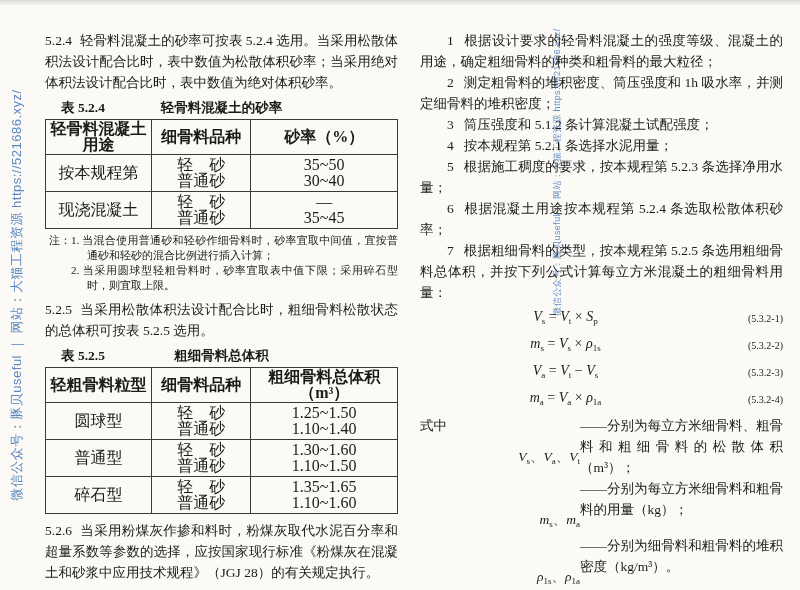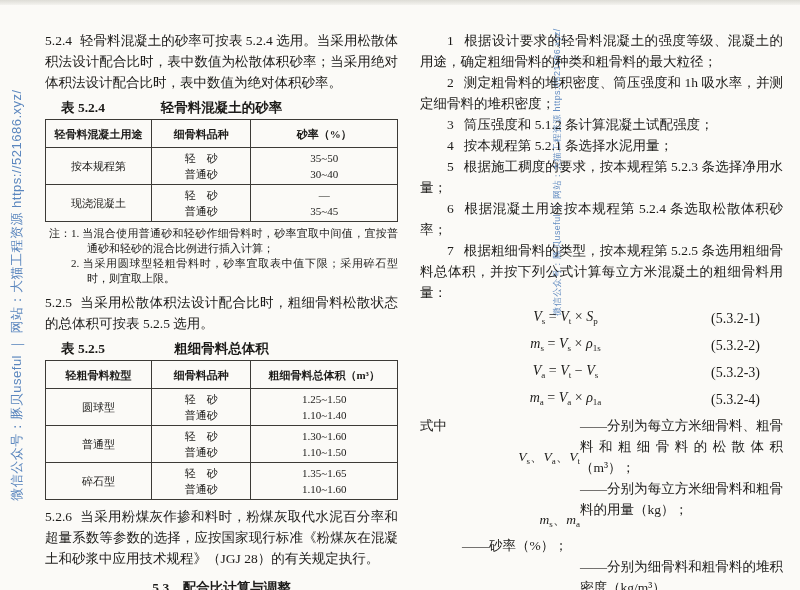--- a/index.html
+++ b/index.html
@@ -25,39 +25,39 @@
   .page-right{left:420px;width:363px;}
   p{margin:0;}
   .sec-num{font-weight:normal;margin-right:8px;}
   .para{margin-bottom:2px;}
   
   .tb-cap{position:relative;height:22px;margin-top:4px;font-weight:bold;}
   .tb-cap .cap-label{position:absolute;left:16px;top:0;}
   .tb-cap .cap-title{display:block;text-align:center;}
   
   table{border-collapse:collapse;width:100%;table-layout:fixed;
-    font-size:11px;line-height:16px;text-align:center;}
+    font-size:16px;line-height:16px;text-align:center;}
   table,th,td{border:1.2px solid #3c3a36;}
   th{font-weight:bold;height:25px;padding:1px 2px;}
   td{padding:2px 2px;}
   .c1{width:30%;} .c2{width:28%;} .c3{width:42%;}
   .cell-line{display:block;}
   
   .notes{font-size:11px;line-height:15px;margin:4px 0 6px 0;position:relative;padding-left:26px;}
   .notes .note-label{position:absolute;left:4px;top:0;}
   .note-item{padding-left:16px;text-indent:-16px;}
   
   .heading53{text-align:center;font-weight:bold;margin:8px 0 6px 0;}
   
   .step{text-indent:2em;}
   .step .step-num{font-weight:normal;margin-right:10px;}
   
   .eq-row{display:flex;align-items:center;height:27px;}
   .eq-body{flex:1;text-align:center;font-size:14px;}
-  .eq-num{width:72px;text-align:left;font-size:14px;}
+  .eq-num{width:72px;text-align:right;font-size:10px;}
   .formula i{font-style:italic;font-family:"Liberation Serif","DejaVu Serif",serif;}
   .formula sub{font-size:9px;font-style:normal;vertical-align:-3px;letter-spacing:0;}
   
   .def-row{display:flex;align-items:flex-start;}
   .def-prefix{width:42px;flex:none;}
   .def-term{width:118px;flex:none;text-align:right;margin-top:31px;}
   .def-desc{flex:1;}
   .eq-block{margin:2px 0;}
 </style>
 </head>
@@ -207,21 +207,20 @@
       <span class="def-term formula"><i>V</i><sub>s</sub><span>、</span><i>V</i><sub>a</sub><span>、</span><i>V</i><sub>t</sub></span>
       <span class="def-desc">——分别为每立方米细骨料、粗骨料和粗细骨料的松散体积（m³）；</span>
     </div>
     <div class="def-row">
       <span class="def-prefix"></span>
       <span class="def-term formula"><i>m</i><sub>s</sub><span>、</span><i>m</i><sub>a</sub></span>
       <span class="def-desc">——分别为每立方米细骨料和粗骨料的用量（kg）；</span>
     </div>
     <div class="def-row">
       <span class="def-prefix"></span>
-      <span class="def-desc">——砂率（%）；</span>
     </div>
     <div class="def-row">
       <span class="def-prefix"></span>
       <span class="def-term formula"><i>ρ</i><sub>1s</sub><span>、</span><i>ρ</i><sub>1a</sub></span>
       <span class="def-desc">——分别为细骨料和粗骨料的堆积密度（kg/m³）。</span>
     </div>
   </div>
 
 </div>
 

